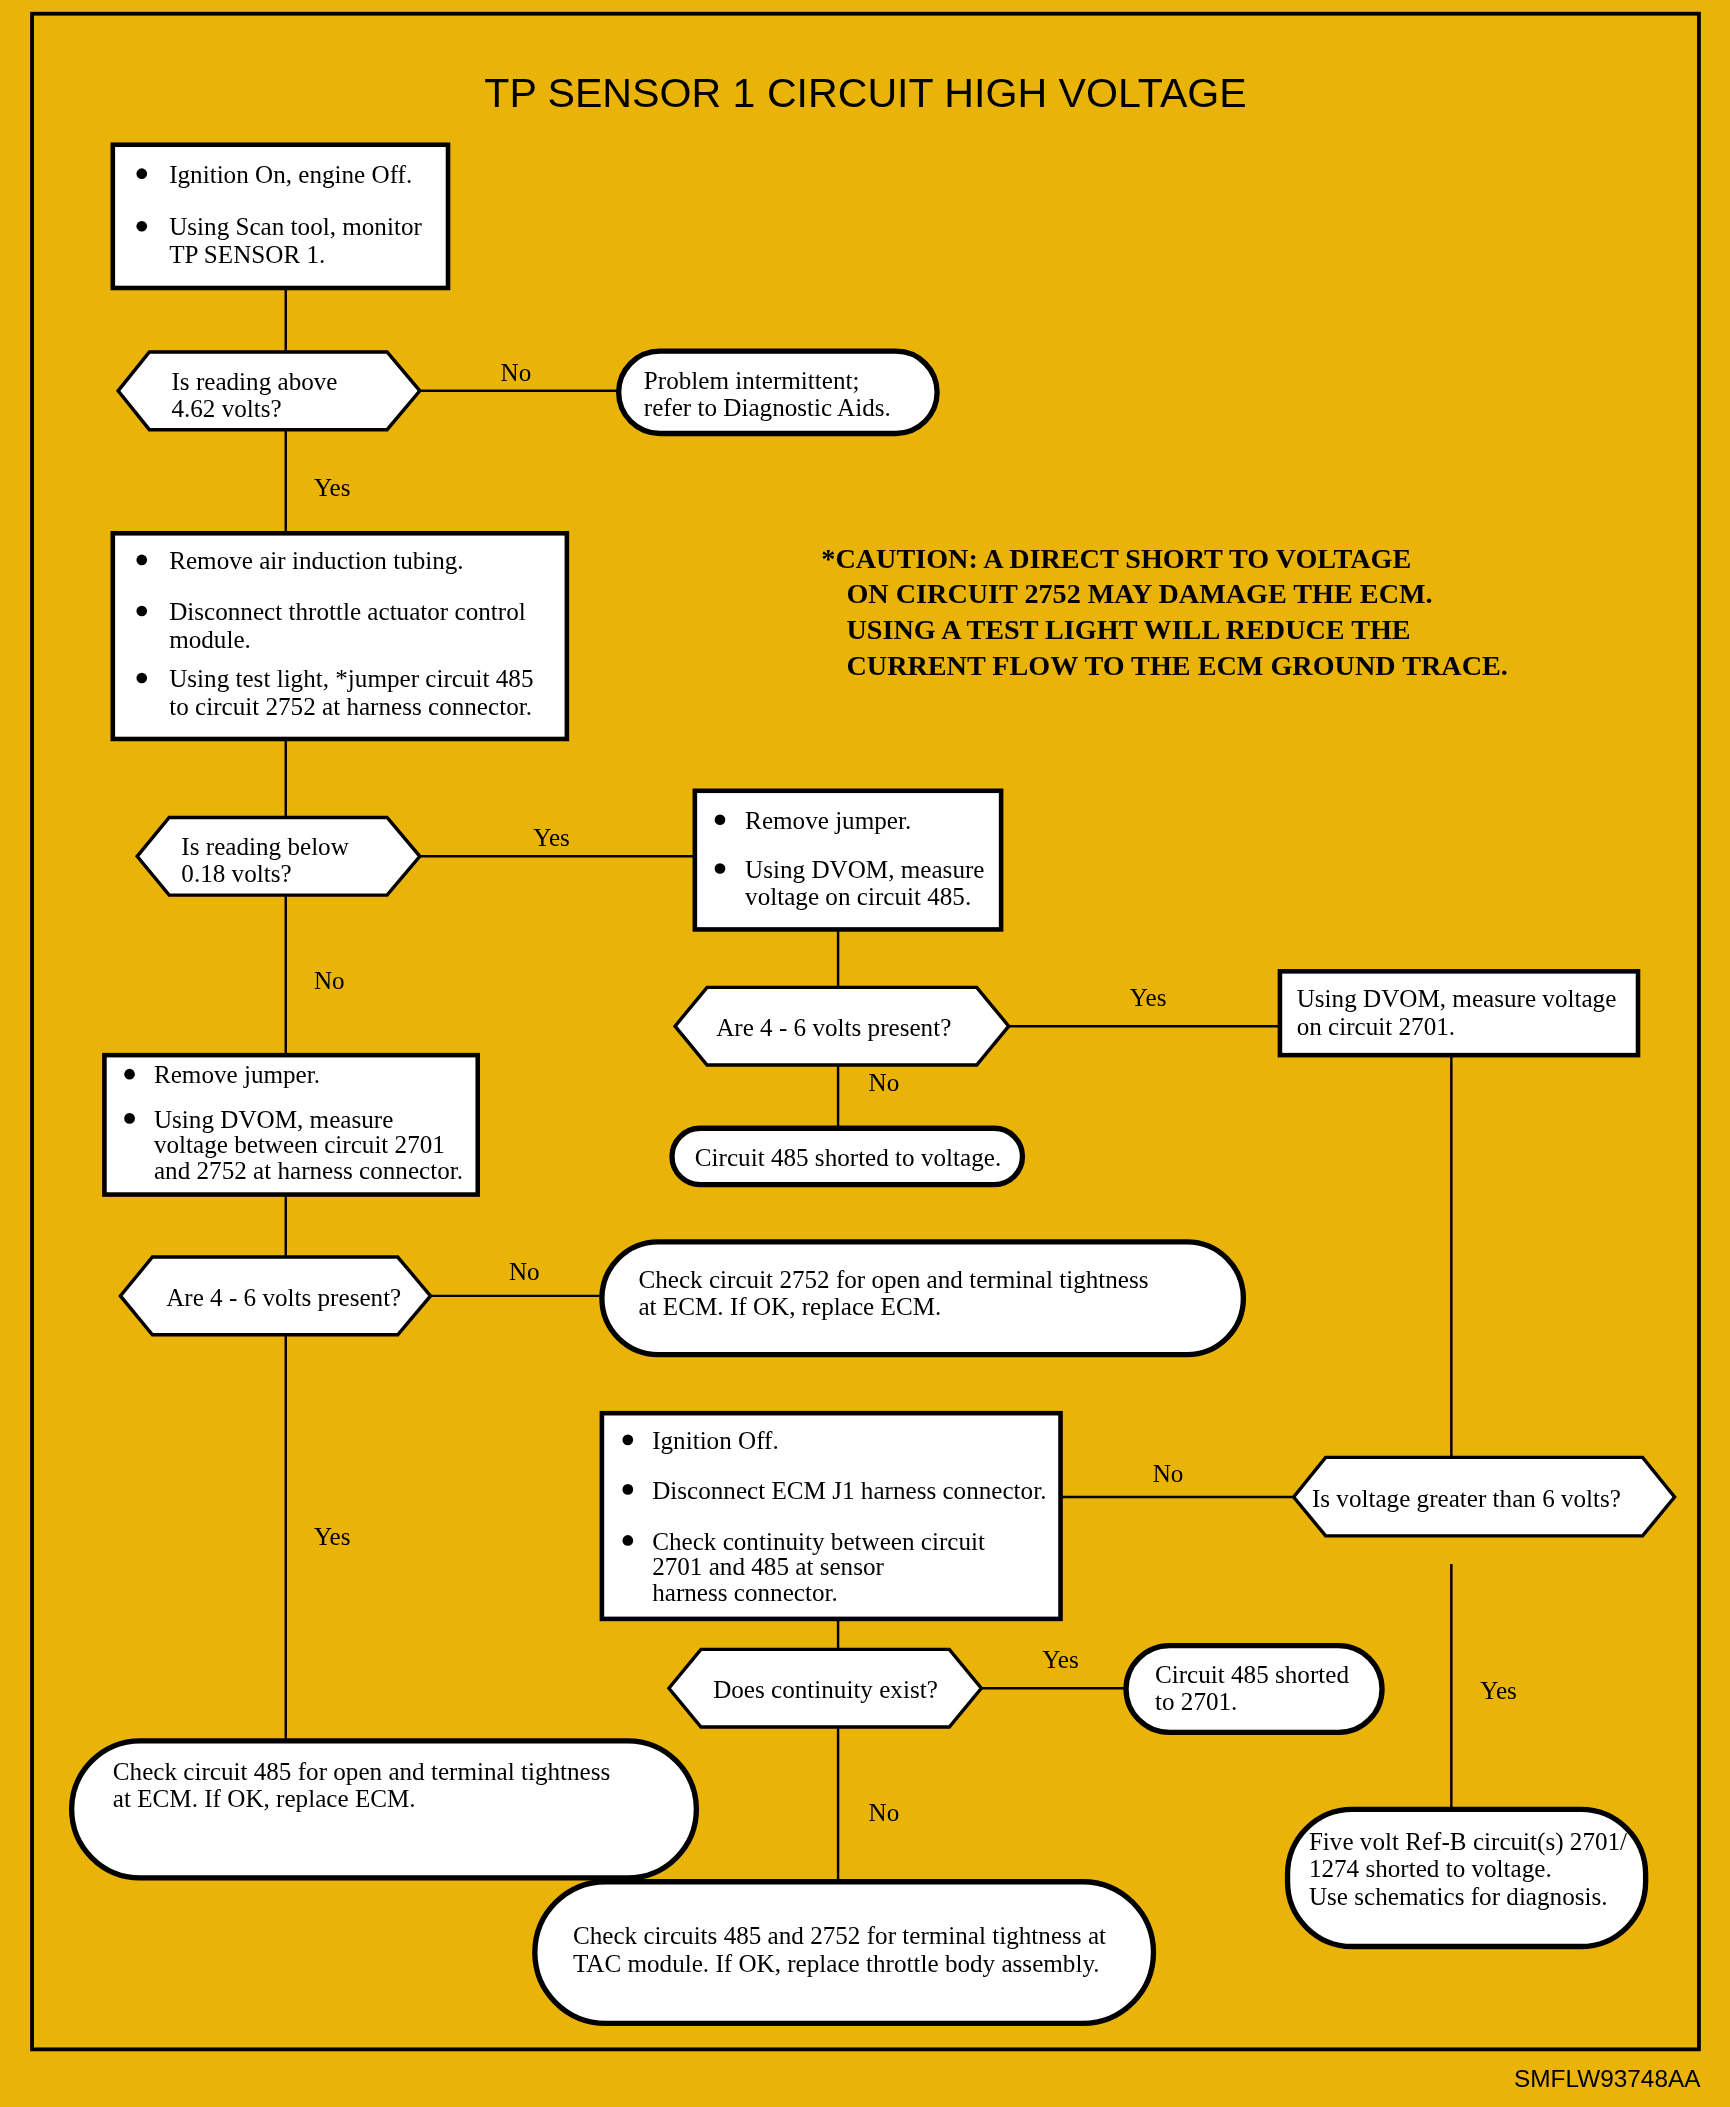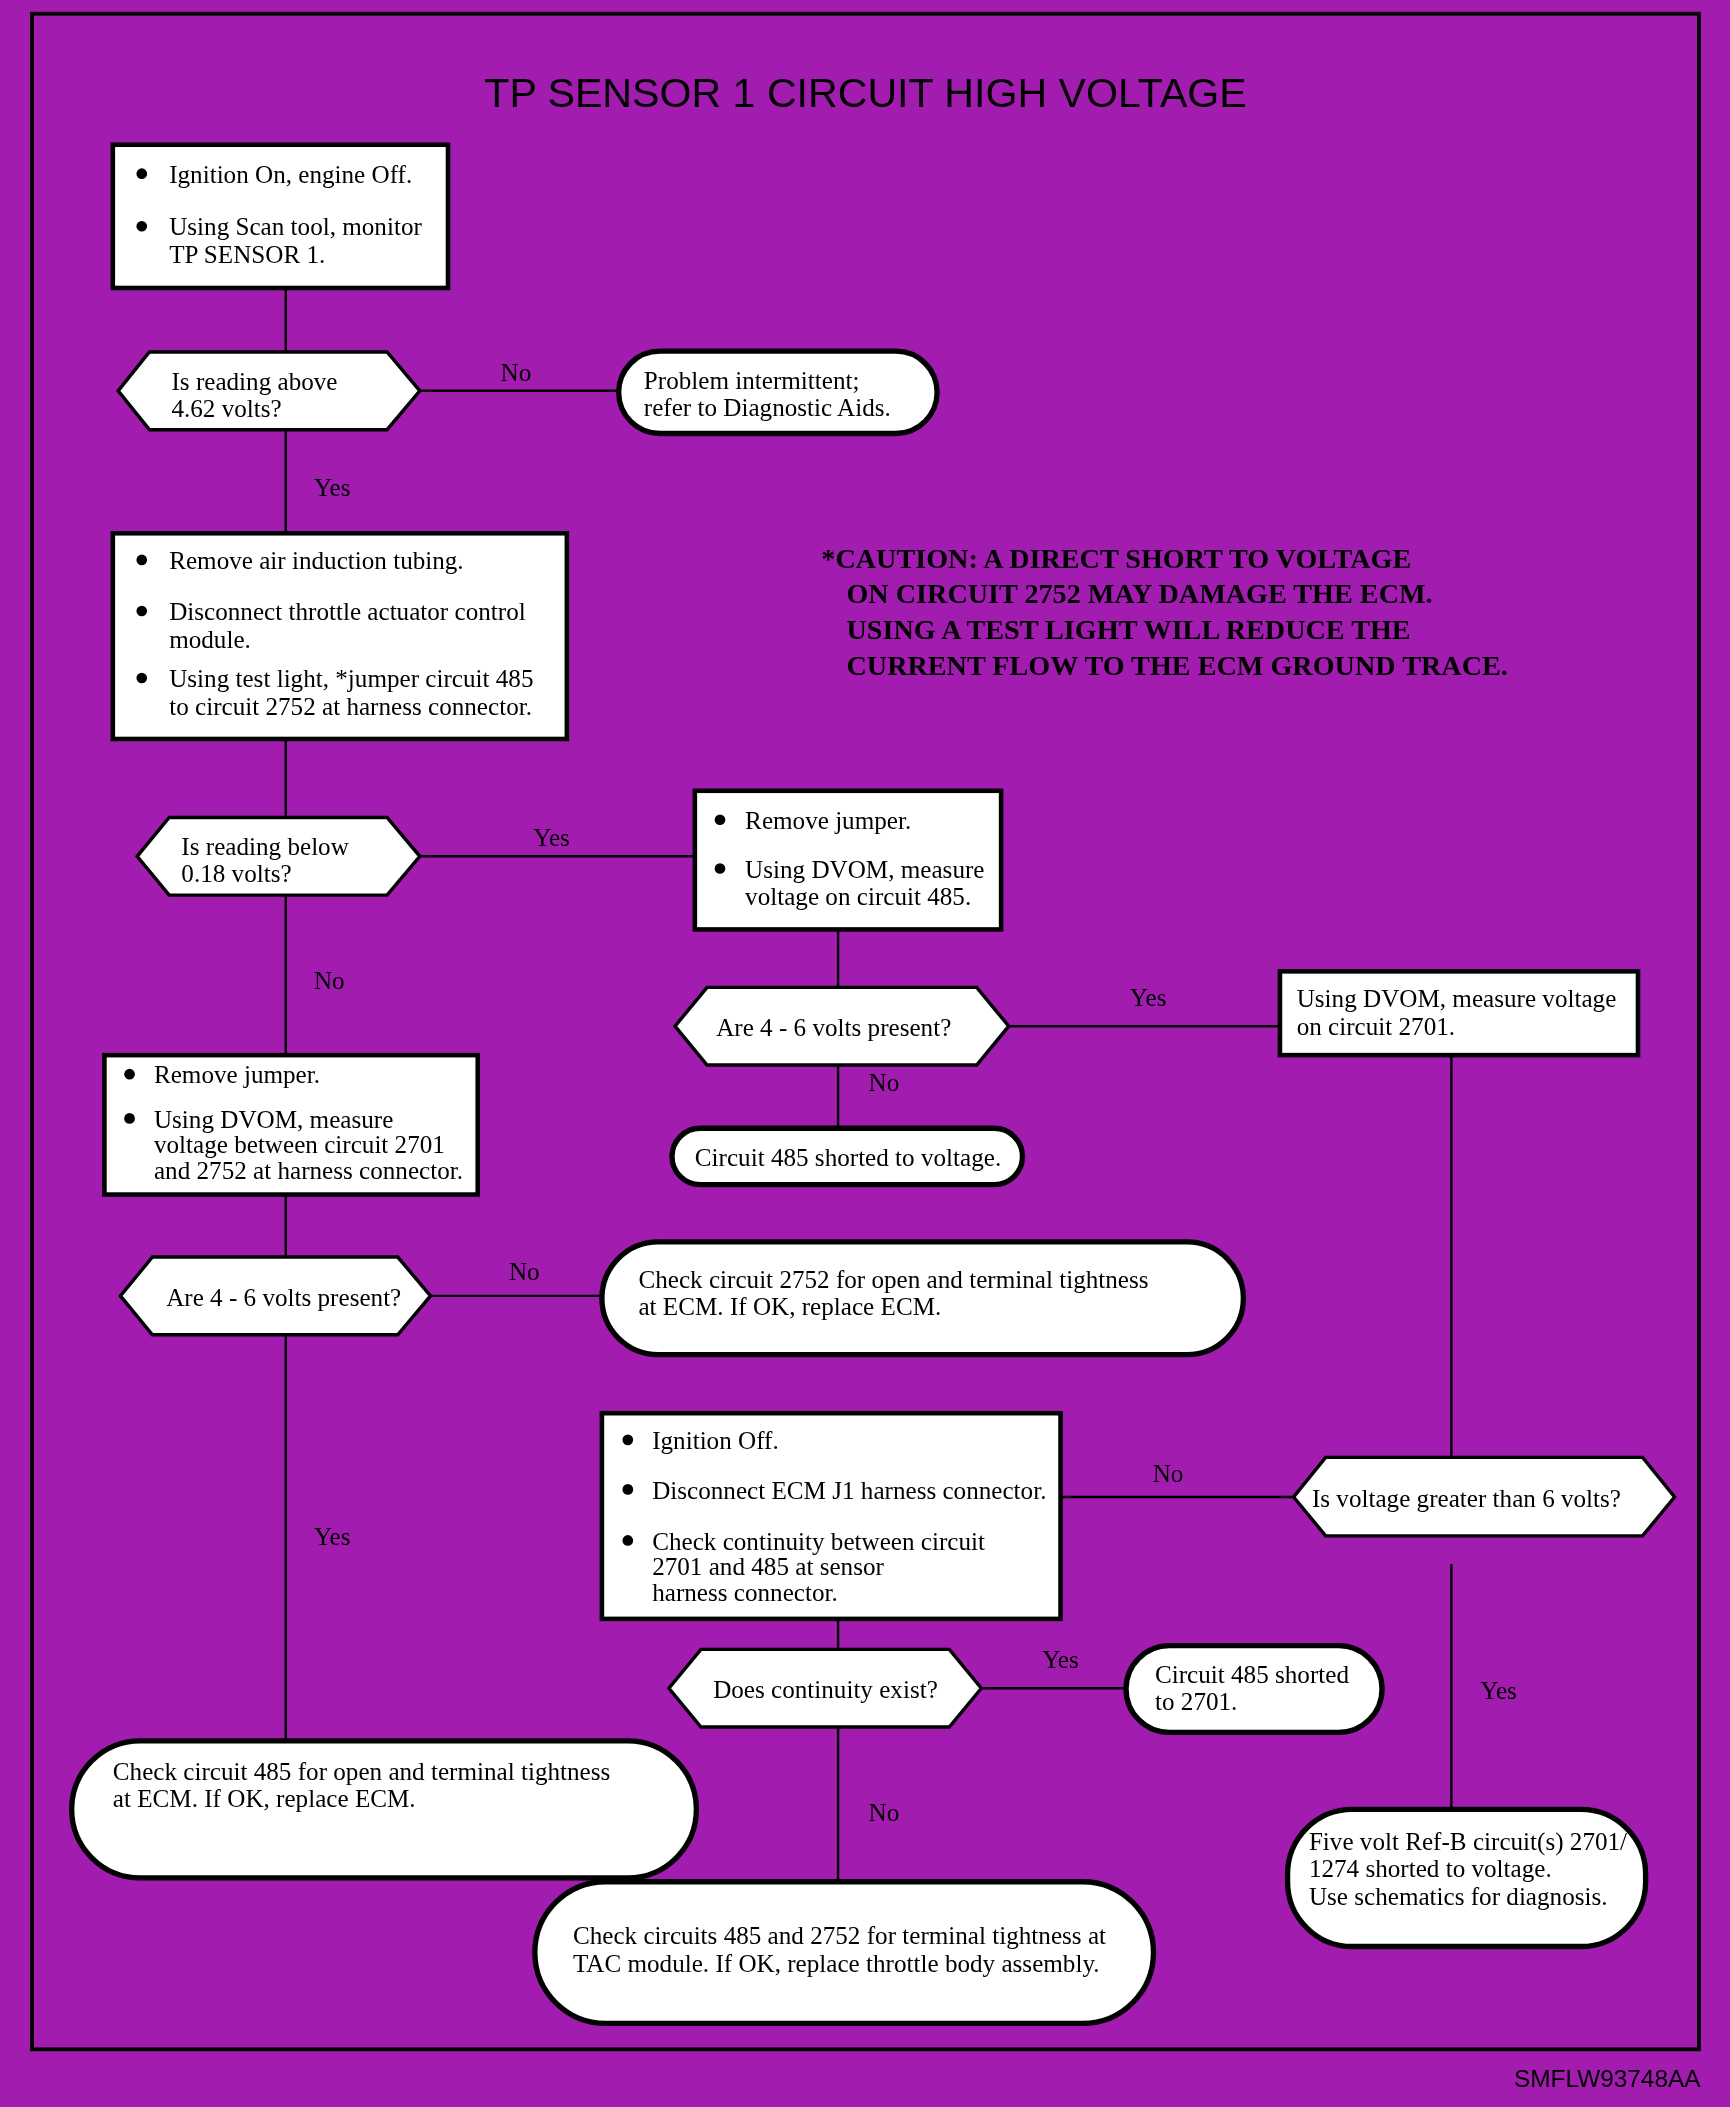--- a/index.html
+++ b/index.html
@@ -7,21 +7,21 @@
     padding: 0;
     background: #ffffff;
   }
   body {
     font-family: "Liberation Serif", serif;
   }
   #page {
     position: relative;
     width: 1731px;
     height: 2108px;
-    background: #a21caf;
+    background: #eab308;
     overflow: hidden;
   }
   #page svg {
     position: absolute;
     left: 0;
     top: 0;
     width: 1731px;
     height: 2108px;
   }
   .node-text {

